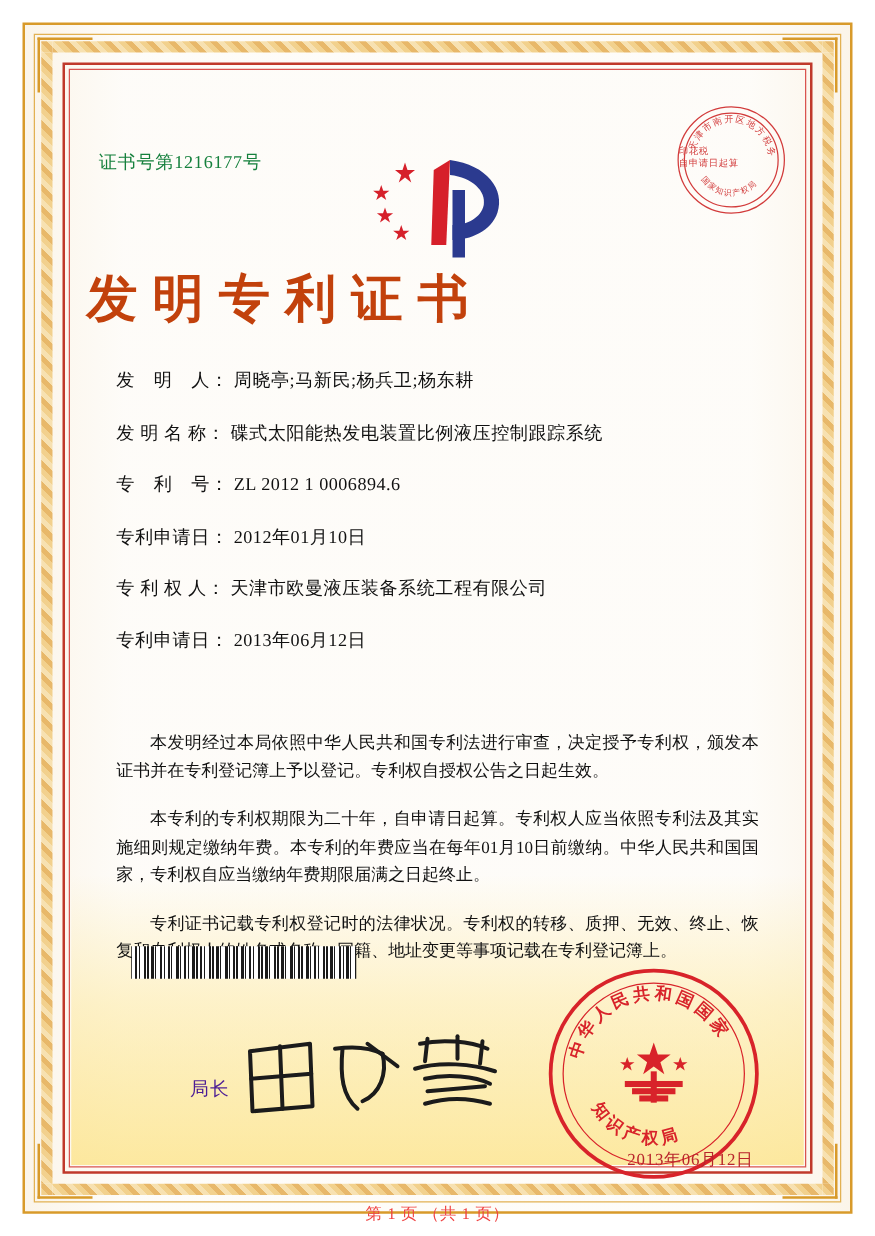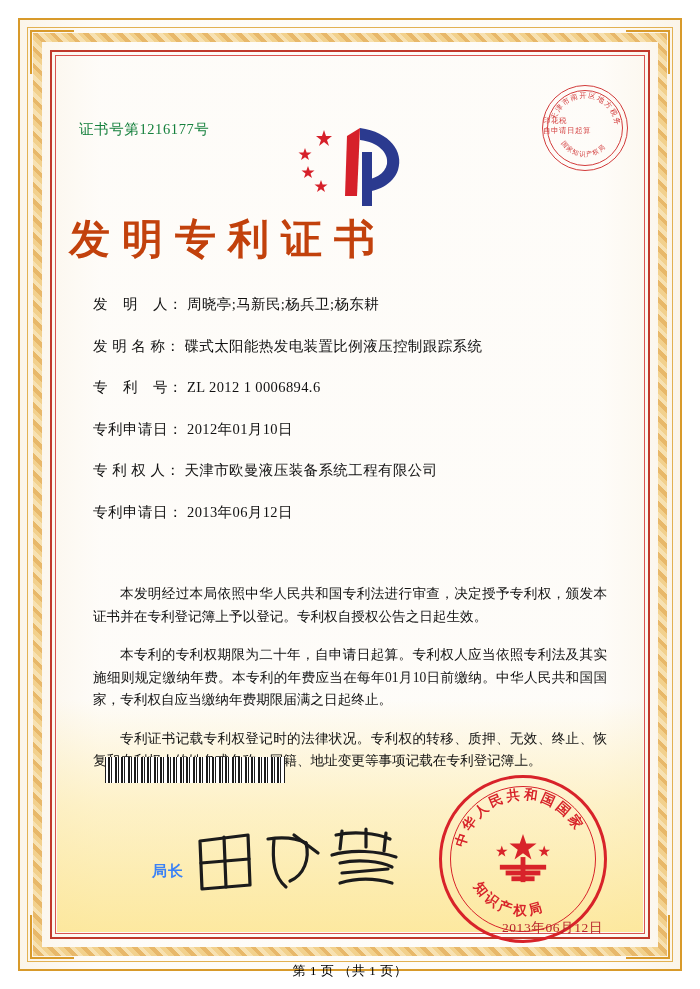--- a/index.html
+++ b/index.html
@@ -195,23 +195,22 @@
       #1a1a1a 3px, #1a1a1a 5px, #ffffff 5px, #ffffff 6px,
       #1a1a1a 6px, #1a1a1a 7px, #ffffff 7px, #ffffff 10px,
       #1a1a1a 10px, #1a1a1a 12px, #ffffff 12px, #ffffff 13px);
   }
 
   
   .director-label {
     position: absolute;
     left: 95px; top: 805px;
     font-size: 15px;
-    color: #3b82f6;
+    color: #4c1d95;
     letter-spacing: 1px;
-    font-weight: bold;
   }
   .signature {
     position: absolute;
     left: 133px; top: 762px;
     width: 215px; height: 80px;
     color: #1b1b1b;
   }
 
   
   .seal {
@@ -237,21 +236,21 @@
     letter-spacing: 0.6px;
     white-space: nowrap;
   }
 
   .page-footer {
     position: absolute;
     left: 0; top: 905px;
     width: 100%;
     text-align: center;
     font-size: 13px;
-    color: #000000;
+    color: #ef4444;
     letter-spacing: 0.6px;
   }
 
   .star { fill: #d6202a; }
 </style>
 </head>
 <body>
 
 <div class="page">
 

